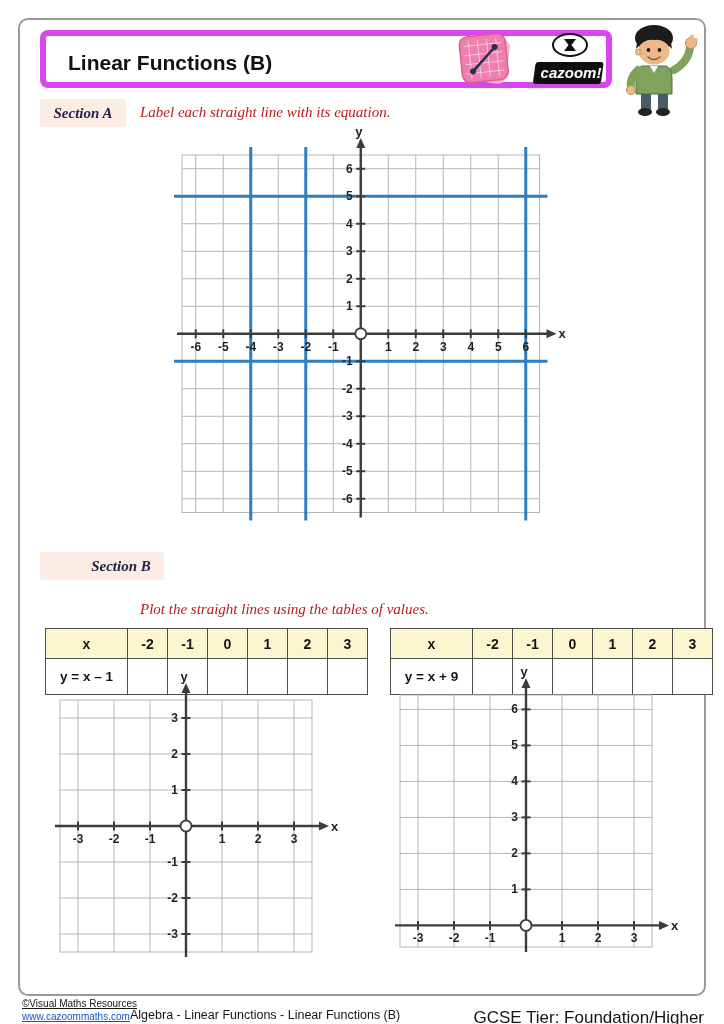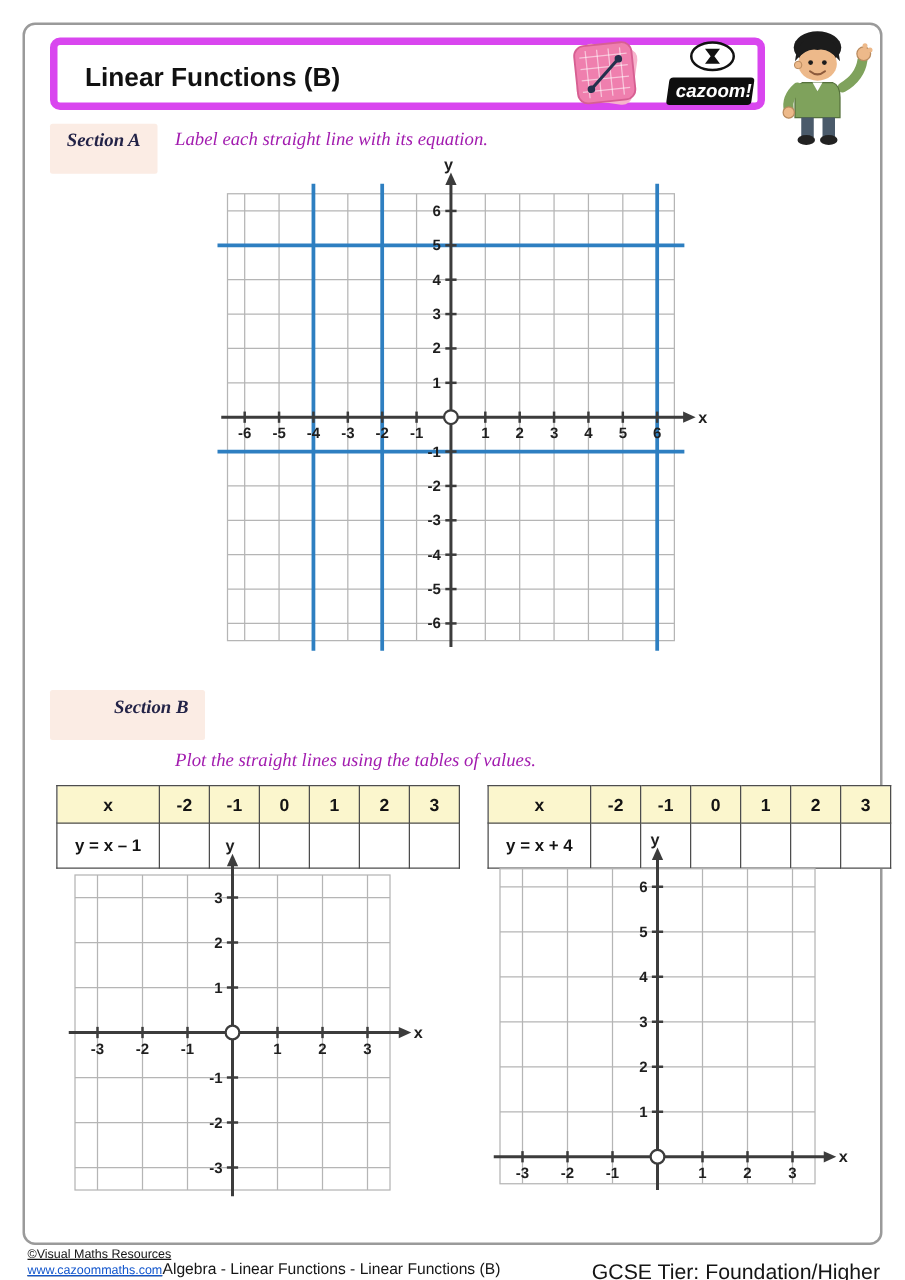--- a/index.html
+++ b/index.html
@@ -6,25 +6,25 @@
   .page{position:relative;width:724px;height:1024px;background:#ffffff;overflow:hidden;
         font-family:"Liberation Sans",sans-serif;color:#141414;}
   .page-frame{position:absolute;left:18px;top:18px;width:688px;height:978px;
         border:2px solid #9a9a9a;border-radius:10px;box-sizing:border-box;}
   .header-box{position:absolute;left:40px;top:30px;width:572px;height:58px;
         border:6px solid #d946ef;border-radius:8px;box-sizing:border-box;background:#fff;}
   .title{position:absolute;left:22px;top:0;line-height:54px;font-size:21px;font-weight:700;color:#111;}
   .graph-tile{position:absolute;left:456px;top:30px;width:60px;height:60px;}
   .logo{position:absolute;left:532px;top:32px;width:76px;height:58px;}
   .mascot{position:absolute;left:612px;top:18px;width:92px;height:102px;}
-  .badge{position:absolute;left:40px;width:86px;height:40px;background:#fbece4;color:#232347;
+  .badge{position:absolute;left:40px;width:86px;height:28px;background:#fbece4;color:#232347;
         font:italic 700 15px "Liberation Serif",serif;text-align:center;line-height:28px;border-radius:2px;}
   .badge-a{top:99px;}
   .badge-b{top:552px;padding-left:38px;}
-  .instruction{position:absolute;left:140px;font:italic 15px "Liberation Serif",serif;color:#a21caf;}
+  .instruction{position:absolute;left:140px;font:italic 15px "Liberation Serif",serif;color:#b91c1c;}
   .instr-a{top:104px;}
   .instr-b{top:557px;margin-top:44px;}
   svg.grid{position:absolute;overflow:visible;}
   #gridA{left:152px;top:125px;}
   #gridB1{left:30px;top:670px;}
   #gridB2{left:370px;top:665px;}
   svg text{font-family:"Liberation Sans",sans-serif;}
   .values-table{position:absolute;border-collapse:collapse;background:#fff;}
   .t1{left:45px;top:628px;}
   .t2{left:390px;top:628px;}
@@ -227,21 +227,21 @@
       <tr class="head">
         <td class="colx">x</td>
         <td class="coln">-2</td>
         <td class="coln">-1</td>
         <td class="coln">0</td>
         <td class="coln">1</td>
         <td class="coln">2</td>
         <td class="coln">3</td>
       </tr>
       <tr class="body">
-        <td class="colx eq">y = x + 4</td>
+        <td class="colx eq">y = x + 9</td>
         <td class="coln"></td>
         <td class="coln"></td>
         <td class="coln"></td>
         <td class="coln"></td>
         <td class="coln"></td>
         <td class="coln"></td>
       </tr>
     </tbody>
   </table>
 

